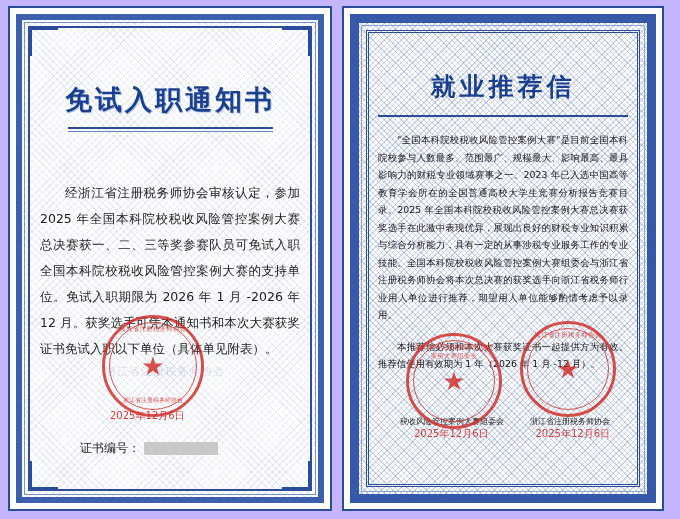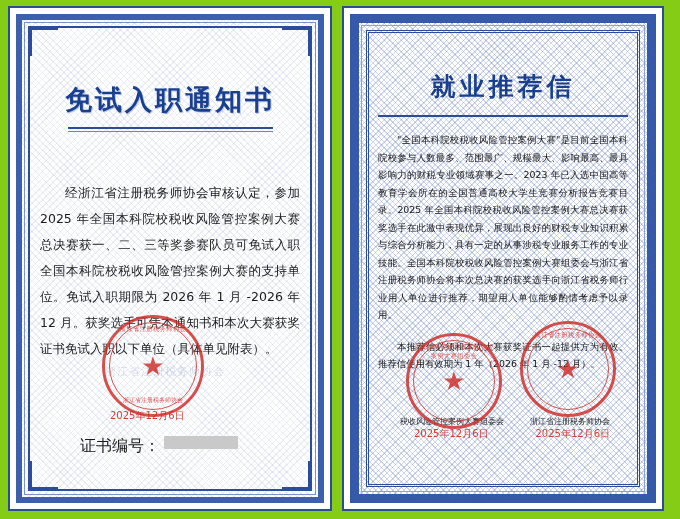--- a/index.html
+++ b/index.html
@@ -14,21 +14,21 @@
     overflow: hidden;
   }
   .page {
     position: relative;
     width: 680px;
     height: 519px;
     display: flex;
     gap: 10px;
     padding: 6px 8px;
     box-sizing: border-box;
-    background: #84cc16;
+    background: #c4b5fd;
   }
 
   
   .cert {
     position: relative;
     box-sizing: border-box;
     background: #ffffff;
     overflow: hidden;
   }
   .cert-left {
@@ -128,24 +128,24 @@
     line-height: 26px;
     color: #1b1b1b;
     text-align: justify;
     text-indent: 25px;
     font-family: "DejaVu Sans", "Liberation Sans", sans-serif;
   }
   .cert-no-row {
     position: absolute;
     left: 70px;
     bottom: 52px;
-    font-size: 16px;
+    font-size: 12px;
     color: #1b1b1b;
     display: flex;
-    align-items: flex-start;
+    align-items: center;
     gap: 4px;
   }
   .redaction {
     display: inline-block;
     width: 74px;
     height: 13px;
     background: #c9c9c9;
     border-radius: 1px;
   }
 

